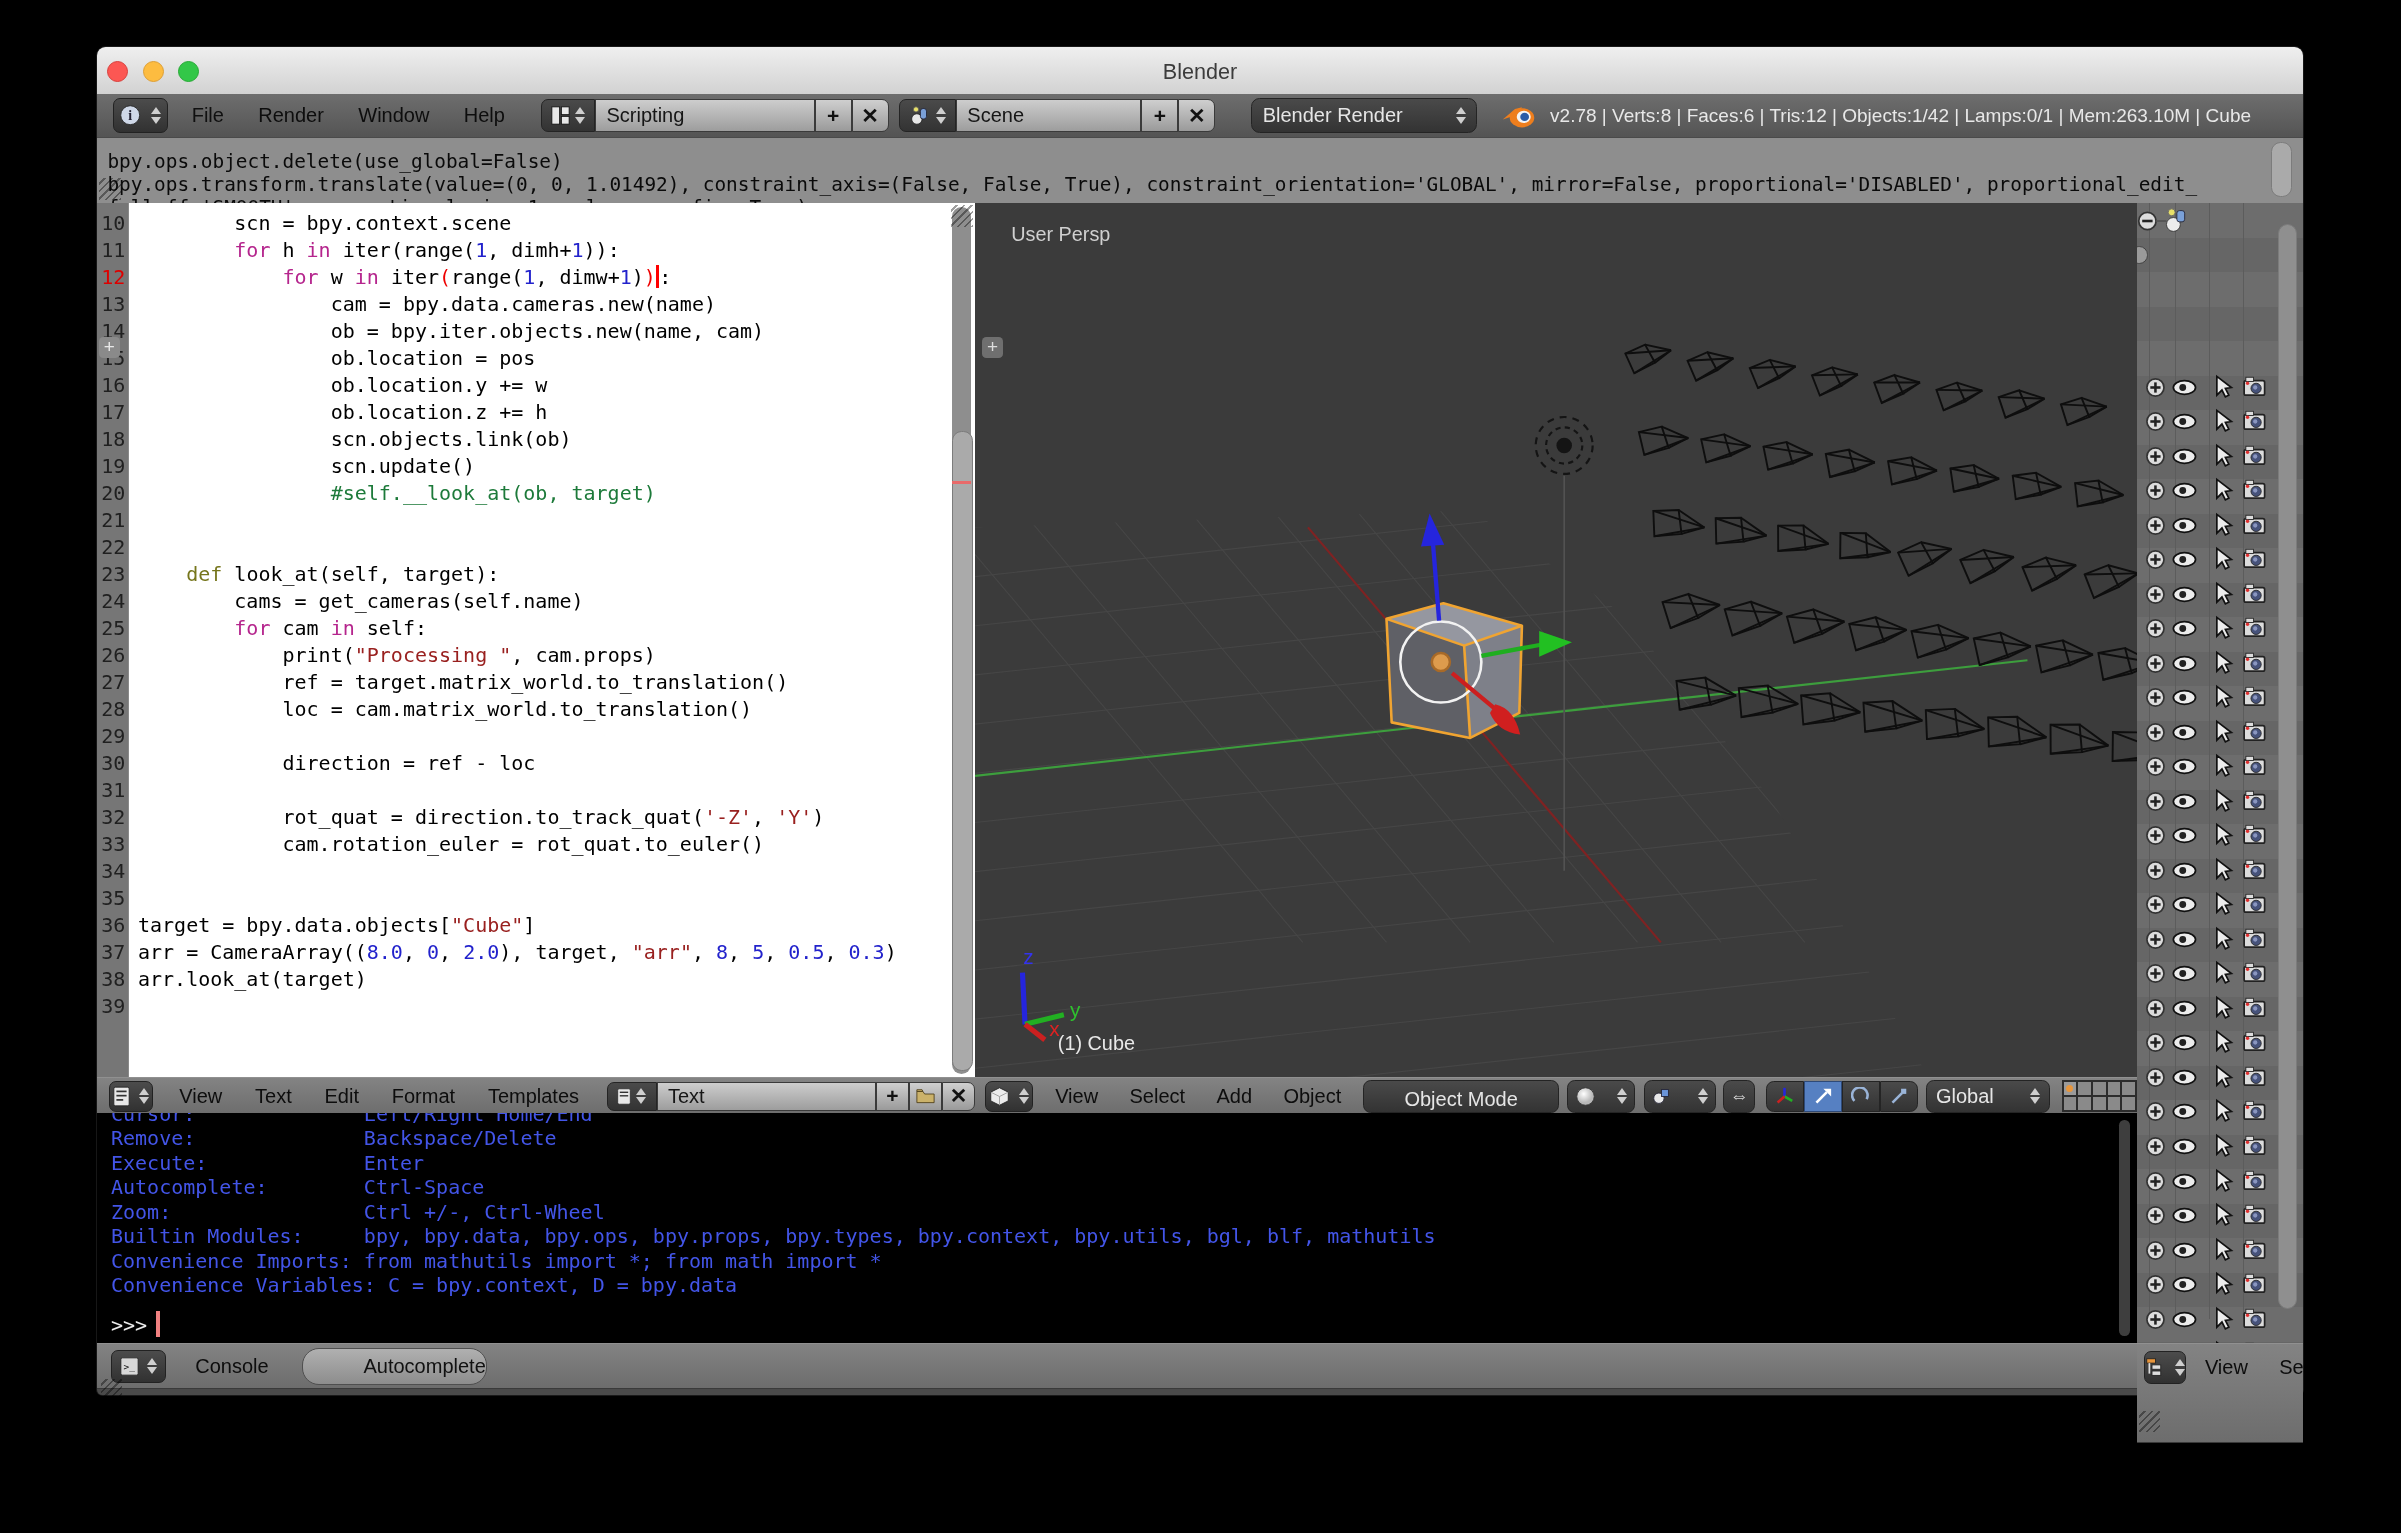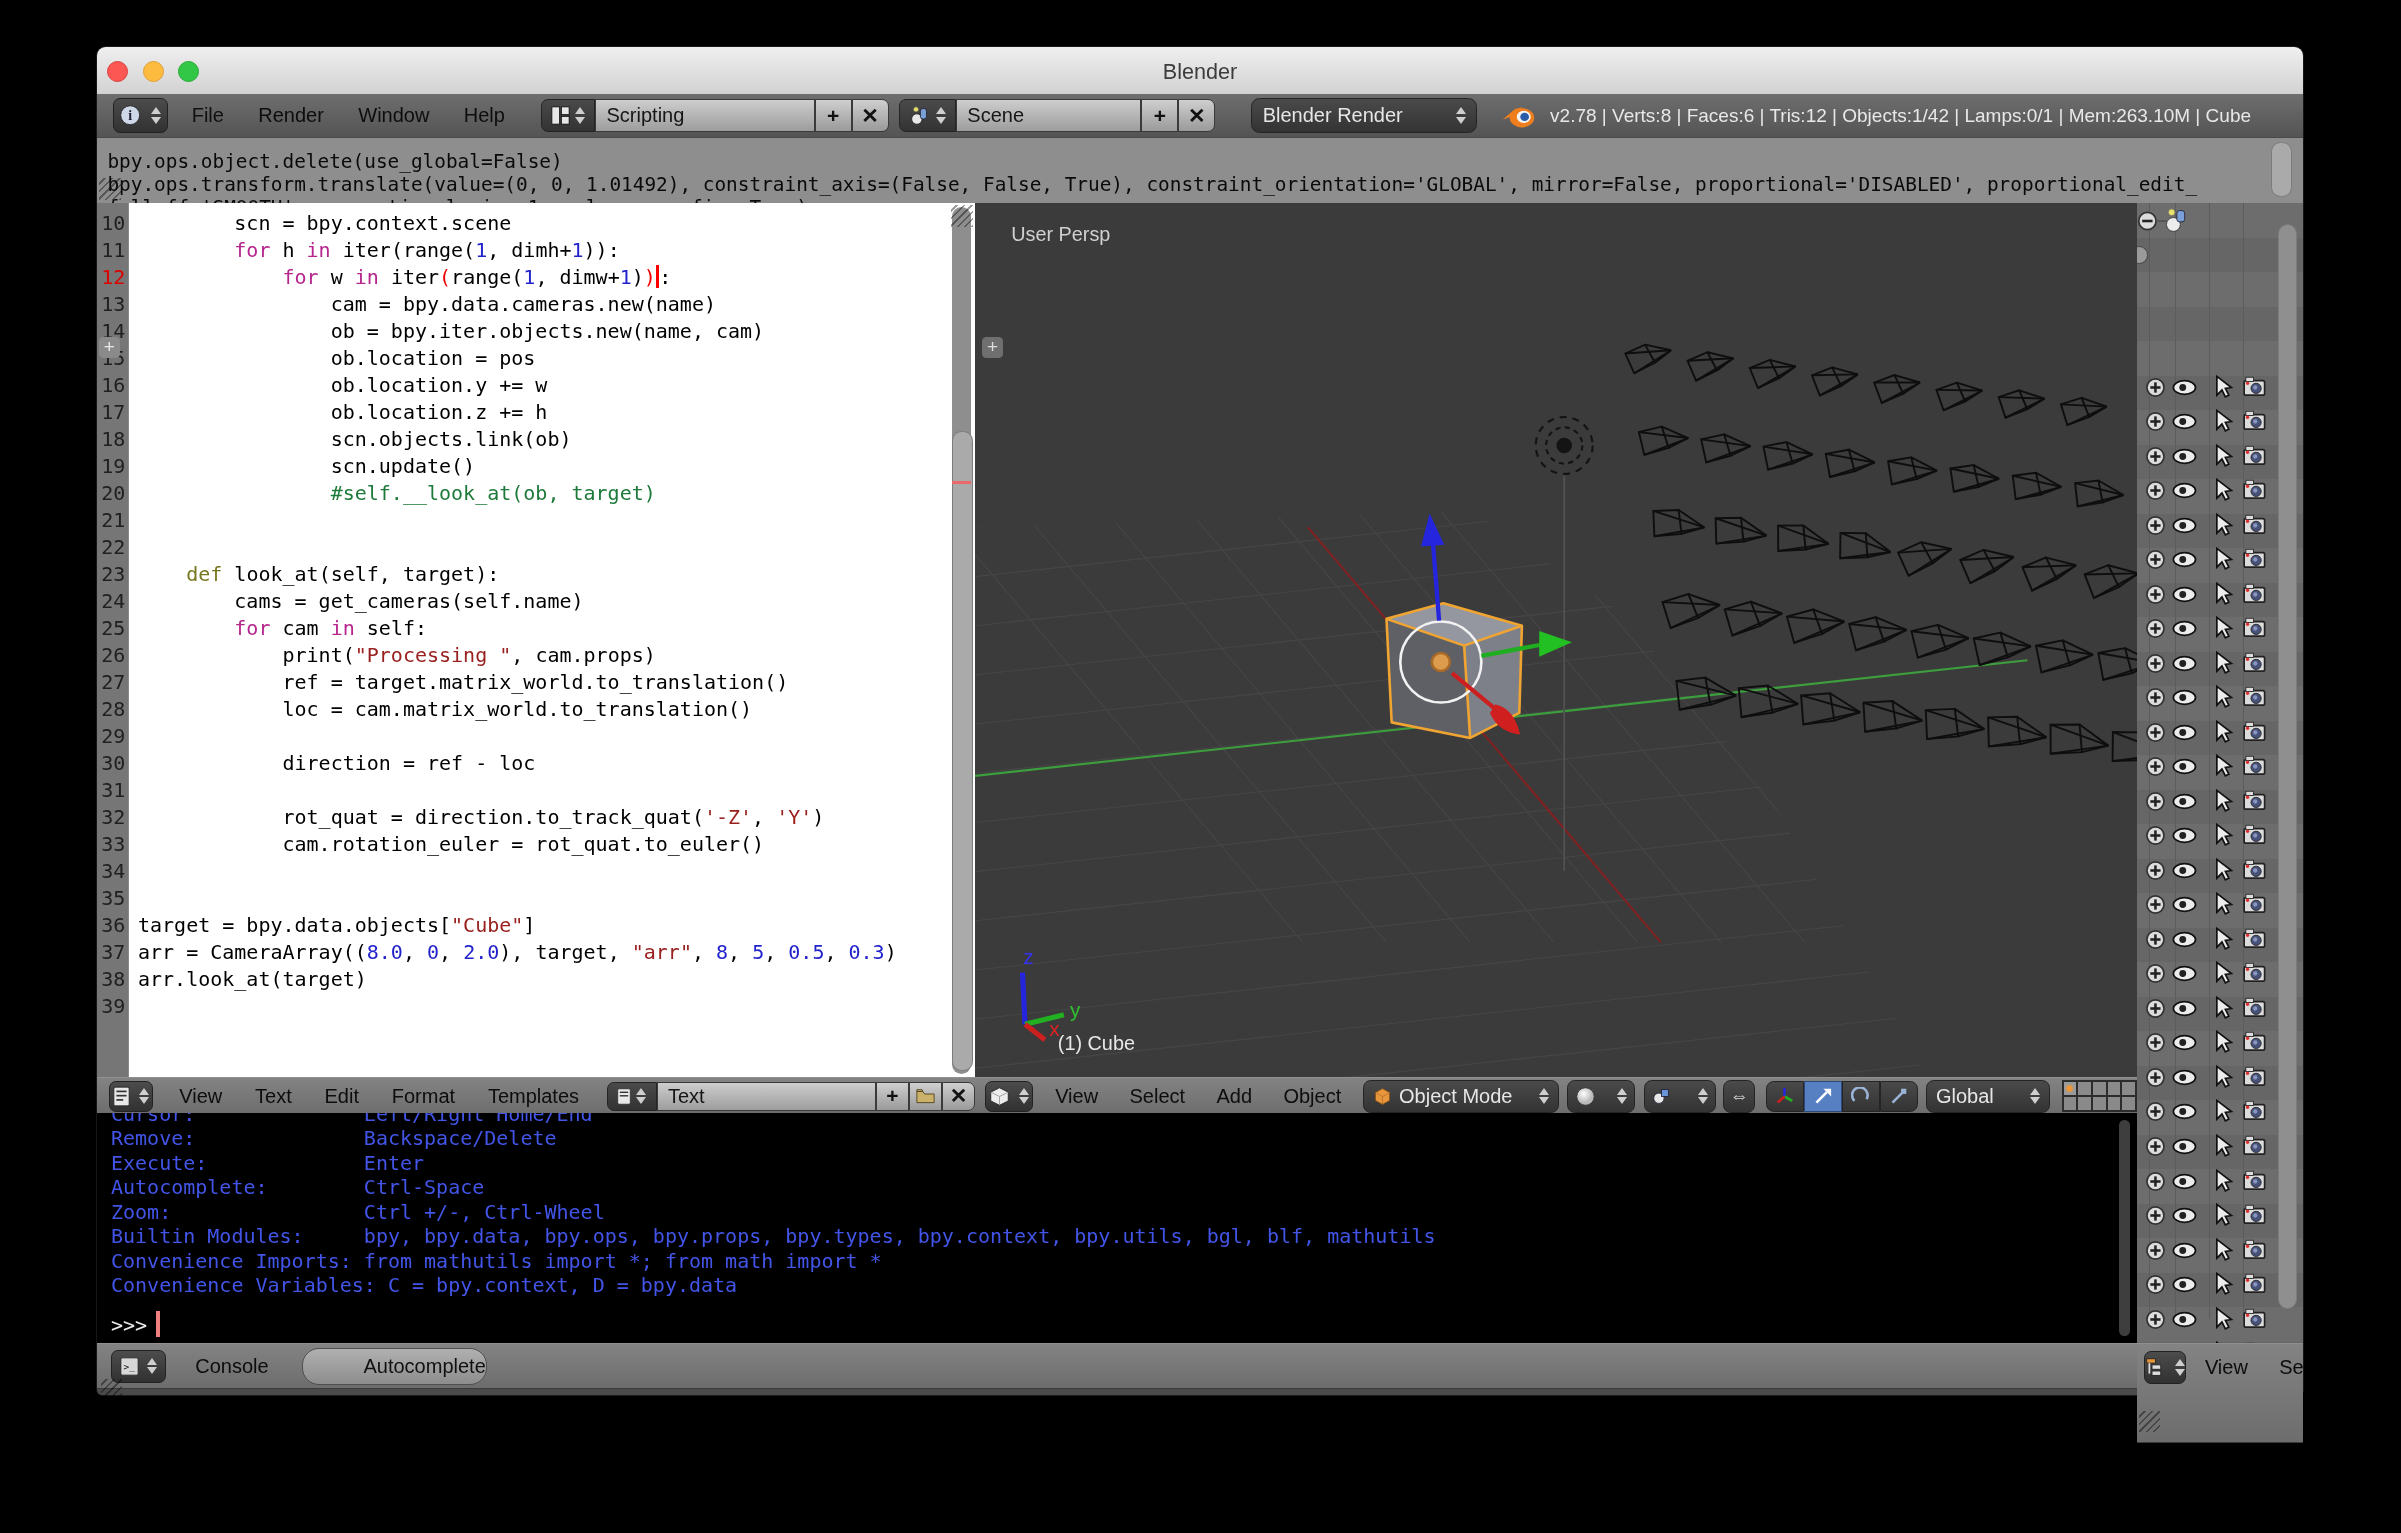--- a/index.html
+++ b/index.html
@@ -653,21 +653,21 @@
           </svg>
         <span class="spin">
             <i class="up"></i>
             <i class="dn"></i>
           </span>
       </div>
       <span class="menu" style="margin-left:17px;">View</span>
       <span class="menu" style="margin-left:21px;">Select</span>
       <span class="menu" style="margin-left:21px;">Add</span>
       <span class="menu" style="margin-left:21px;">Object</span>
-      <div class="btn-dark" style="margin-left:17px;height:31px;width:205px;padding:0 8.6px;border-radius:7.8px;font-size:20px;gap:7px;">
+      <div class="btn-dark" style="margin-left:17px;height:31px;width:205px;padding:0 8.6px;border-radius:7.8px;font-size:20px;gap:7px;flex-direction:column;">
         <svg width="19" height="19" viewBox="0 0 24 24">
             <polygon points="12,2 21,7 21,17 12,22 3,17 3,7" fill="#e8963c" stroke="#7a4a12"></polygon>
             <polyline points="3,7 12,12 21,7" fill="none" stroke="#b4702a"></polyline>
             <line x1="12" y1="12" x2="12" y2="22" stroke="#b4702a"></line>
           </svg>
         <span style="flex:1;">Object Mode</span>
         <span class="spin">
             <i class="up"></i>
             <i class="dn"></i>
           </span>

